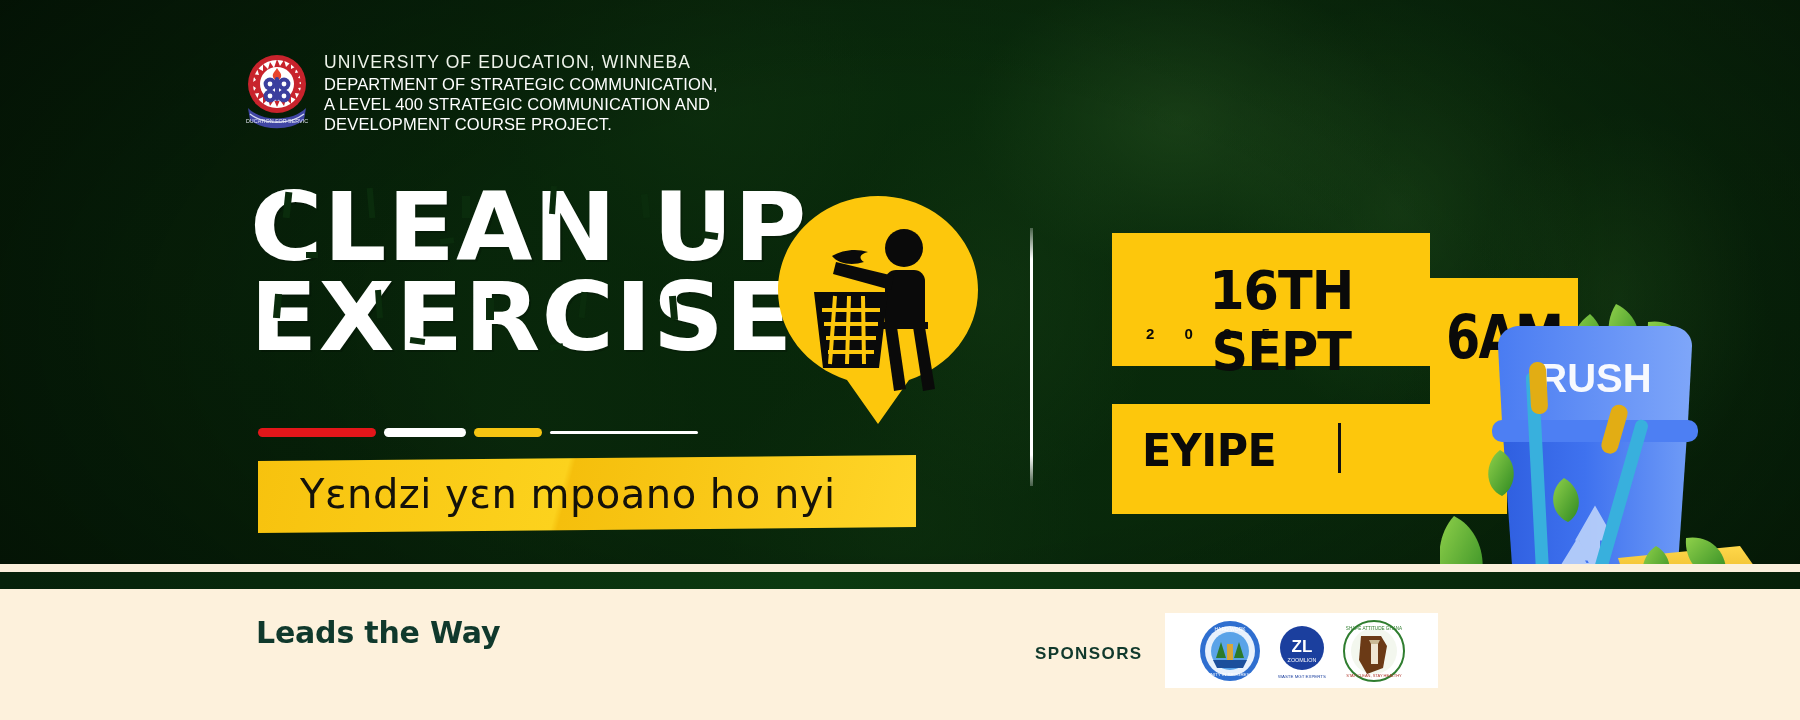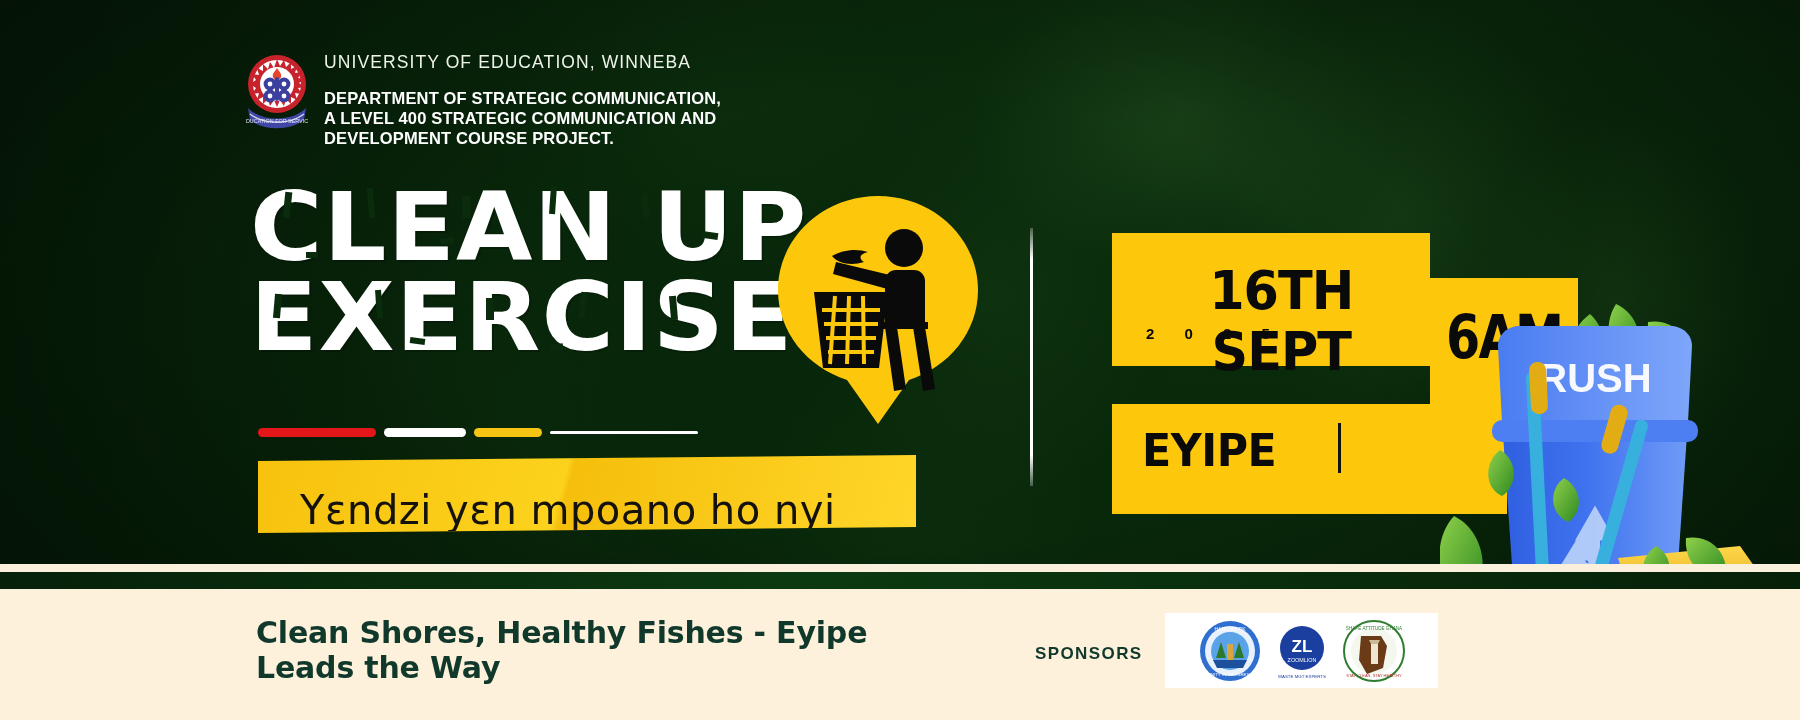--- a/index.html
+++ b/index.html
@@ -47,22 +47,22 @@
     display: flex; align-items: flex-start; gap: 16px;
   }
   .uew-logo { width: 62px; height: 90px; position: relative; flex: 0 0 auto; }
 
   .header-text { padding-top: 6px; }
   .uni-name {
     color: #eef3ea; font-size: 17.5px; letter-spacing: 1.1px;
     font-weight: 400; line-height: 1.15; white-space: nowrap;
   }
   .dept-lines {
-    color: #ffffff; font-size: 16.5px; font-weight: 700;
-    letter-spacing: .15px; line-height: 1.22; margin-top: 16px;
+    color: #ffffff; font-size: 16.5px; font-weight: 400;
+    letter-spacing: .15px; line-height: 1.22; margin-top: 2px;
     white-space: nowrap;
   }
 
   
   .presents {
     position: absolute; left: 975px; top: 78px; width: 260px;
     text-align: center; color: #ffffff;
     font-size: 14px; font-weight: 700; letter-spacing: 11px;
   }
 
@@ -87,21 +87,21 @@
   .seg-white { width: 82px;  background: #ffffff; }
   .seg-gold  { width: 68px;  background: #f6c412; }
   .seg-thin  { width: 148px; height: 3px !important; background: #ffffff; border-radius: 2px; }
 
   
   .slogan-band {
     position: absolute; left: 258px; top: 455px;
     width: 658px; height: 78px;
     background: linear-gradient(105deg, #f7c20e 0%, #fcd21d 46%, #f5bf0c 47%, #ffd629 100%);
     clip-path: polygon(0 6px, 100% 0, 100% 72px, 0 100%);
-    display: flex; align-items: flex-end;
+    display: flex; align-items: center;
   }
   .slogan-text {
     color: #14120a; font-size: 40px; font-weight: 400;
     letter-spacing: .5px; padding-left: 42px;
     font-family: "DejaVu Sans", sans-serif;
   }
 
   
   .pin { position: absolute; left: 778px; top: 196px; width: 200px; height: 228px; }
 
@@ -371,21 +371,20 @@
       <path d="M216 246 C198 258 198 284 218 292 C234 282 234 256 216 246 Z" fill="url(#leafG)"></path>
       <path d="M246 238 C244 262 262 282 286 276 C288 252 270 234 246 238 Z" fill="url(#leafG)"></path>
     </svg>
   </div>
 
   <div class="stripe-cream-thin"></div>
   <div class="stripe-dark"></div>
   <div class="footer"></div>
 
   <div class="tagline">
-    <div>Clean Shores, Healthy Fishes - Eyipe</div>
     <div>Leads the Way</div>
   </div>
 
   <div class="sponsors-label">SPONSORS</div>
 
   <div class="sponsor-strip">
     <div class="sponsor-logo">
       <svg width="62" height="62" viewBox="0 0 62 62" aria-hidden="true">
         <circle cx="31" cy="31" r="30" fill="#2f6fd0"></circle>
         <circle cx="31" cy="31" r="25" fill="#e8f1fc"></circle>

